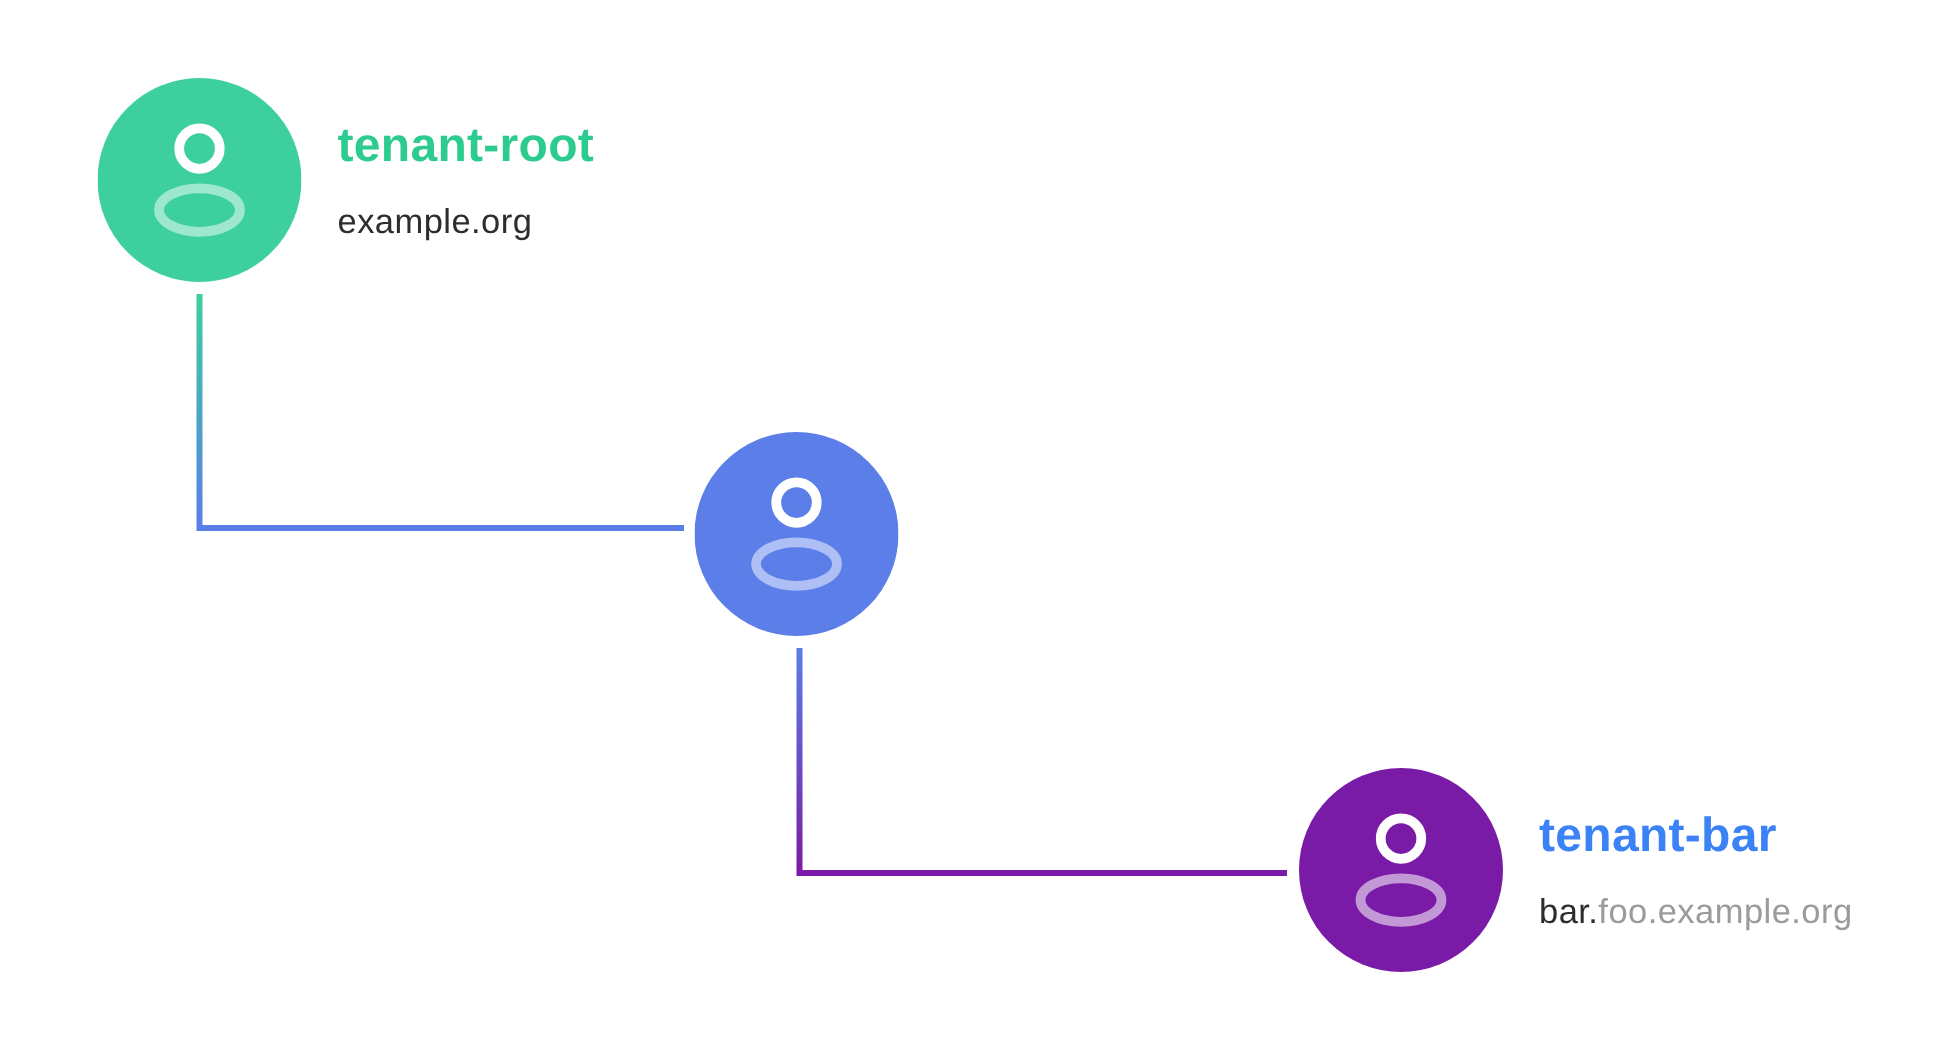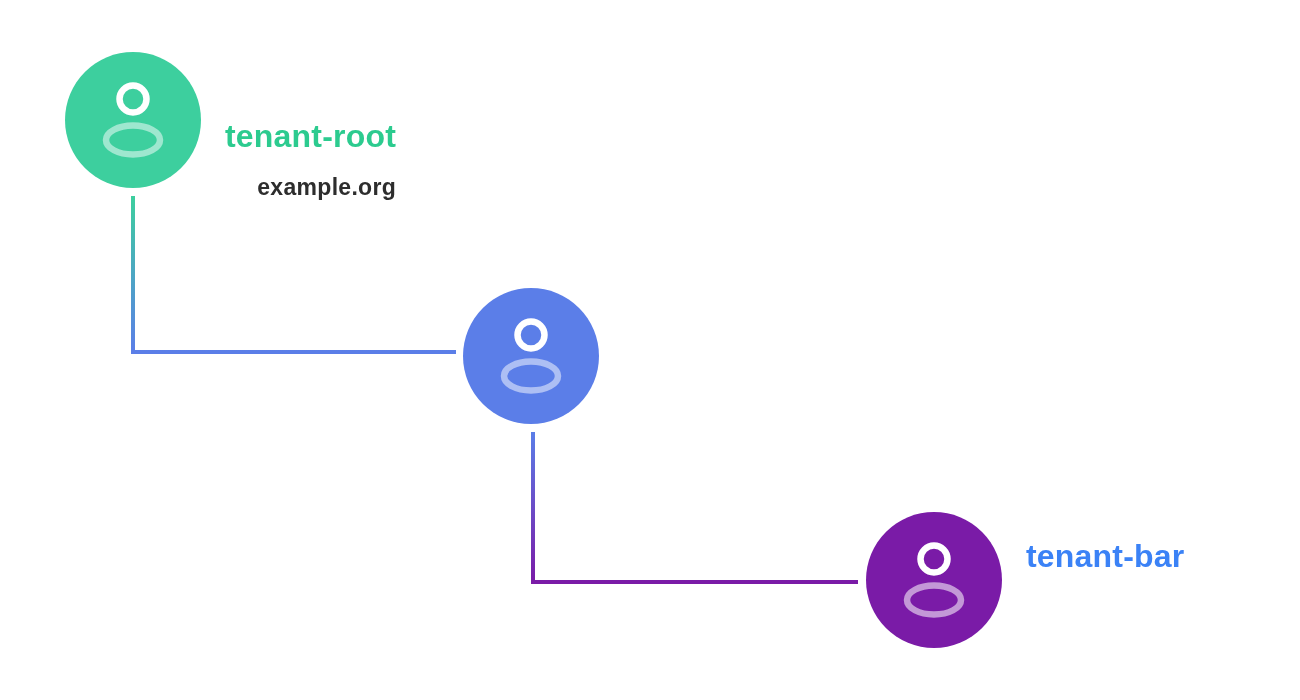--- a/index.html
+++ b/index.html
@@ -41,23 +41,22 @@
   .title {
     font-size: 32px;
     line-height: 38px;
     font-weight: 700;
     letter-spacing: 0.2px;
   }
   .domain {
     margin-top: 18px;
     font-size: 23px;
     line-height: 28px;
-    font-weight: 700;
+    font-weight: 400;
     letter-spacing: 0.3px;
-    text-align: right;
   }
   .domain span { display: inline; }
 </style>
 </head>
 <body>
 
 <div class="canvas">
 
   <svg class="connectors" width="1300" height="700" viewBox="0 0 1300 700" aria-hidden="true">
     <defs>
@@ -74,37 +73,38 @@
     <path d="M533 432 V582 H858" fill="none" stroke="url(#grad-foo-bar)" stroke-width="4"></path>
   </svg>
 
   <div class="node" style="left:65px; top:52px;">
     <svg class="avatar" viewBox="0 0 136 136" aria-hidden="true">
       <circle cx="68" cy="68" r="68" fill="#3DCF9E"></circle>
       <circle cx="68" cy="47" r="13.5" fill="none" stroke="#ffffff" stroke-width="6.5"></circle>
       <ellipse cx="68" cy="88" rx="27" ry="14.5" fill="none" stroke="rgba(255,255,255,0.5)" stroke-width="6.5"></ellipse>
     </svg>
     <div class="labels">
-      <div class="title" style="color: rgb(44, 203, 143); margin-top: 40px;">tenant-root</div>
+      <div class="title" style="color: rgb(44, 203, 143);">tenant-root</div>
       <div class="domain"><span style="color: rgb(45, 45, 45);">example.org</span><span style="color: rgb(155, 155, 155);"></span></div>
     </div>
   </div>
 
   <div class="node" style="left:463px; top:288px;">
     <svg class="avatar" viewBox="0 0 136 136" aria-hidden="true">
       <circle cx="68" cy="68" r="68" fill="#5B7EE8"></circle>
       <circle cx="68" cy="47" r="13.5" fill="none" stroke="#ffffff" stroke-width="6.5"></circle>
       <ellipse cx="68" cy="88" rx="27" ry="14.5" fill="none" stroke="rgba(255,255,255,0.5)" stroke-width="6.5"></ellipse>
     </svg>
   </div>
 
   <div class="node" style="left:866px; top:512px;">
     <svg class="avatar" viewBox="0 0 136 136" aria-hidden="true">
       <circle cx="68" cy="68" r="68" fill="#7A1BA7"></circle>
       <circle cx="68" cy="47" r="13.5" fill="none" stroke="#ffffff" stroke-width="6.5"></circle>
       <ellipse cx="68" cy="88" rx="27" ry="14.5" fill="none" stroke="rgba(255,255,255,0.55)" stroke-width="6.5"></ellipse>
     </svg>
     <div class="labels">
       <div class="title" style="color: #3b82f6;">tenant-bar</div>
+      <div class="domain"><span style="color: rgb(45, 45, 45);">bar.</span><span style="color: rgb(155, 155, 155);">foo.example.org</span></div>
     </div>
   </div>
 
 </div>
 
 </body></html>

